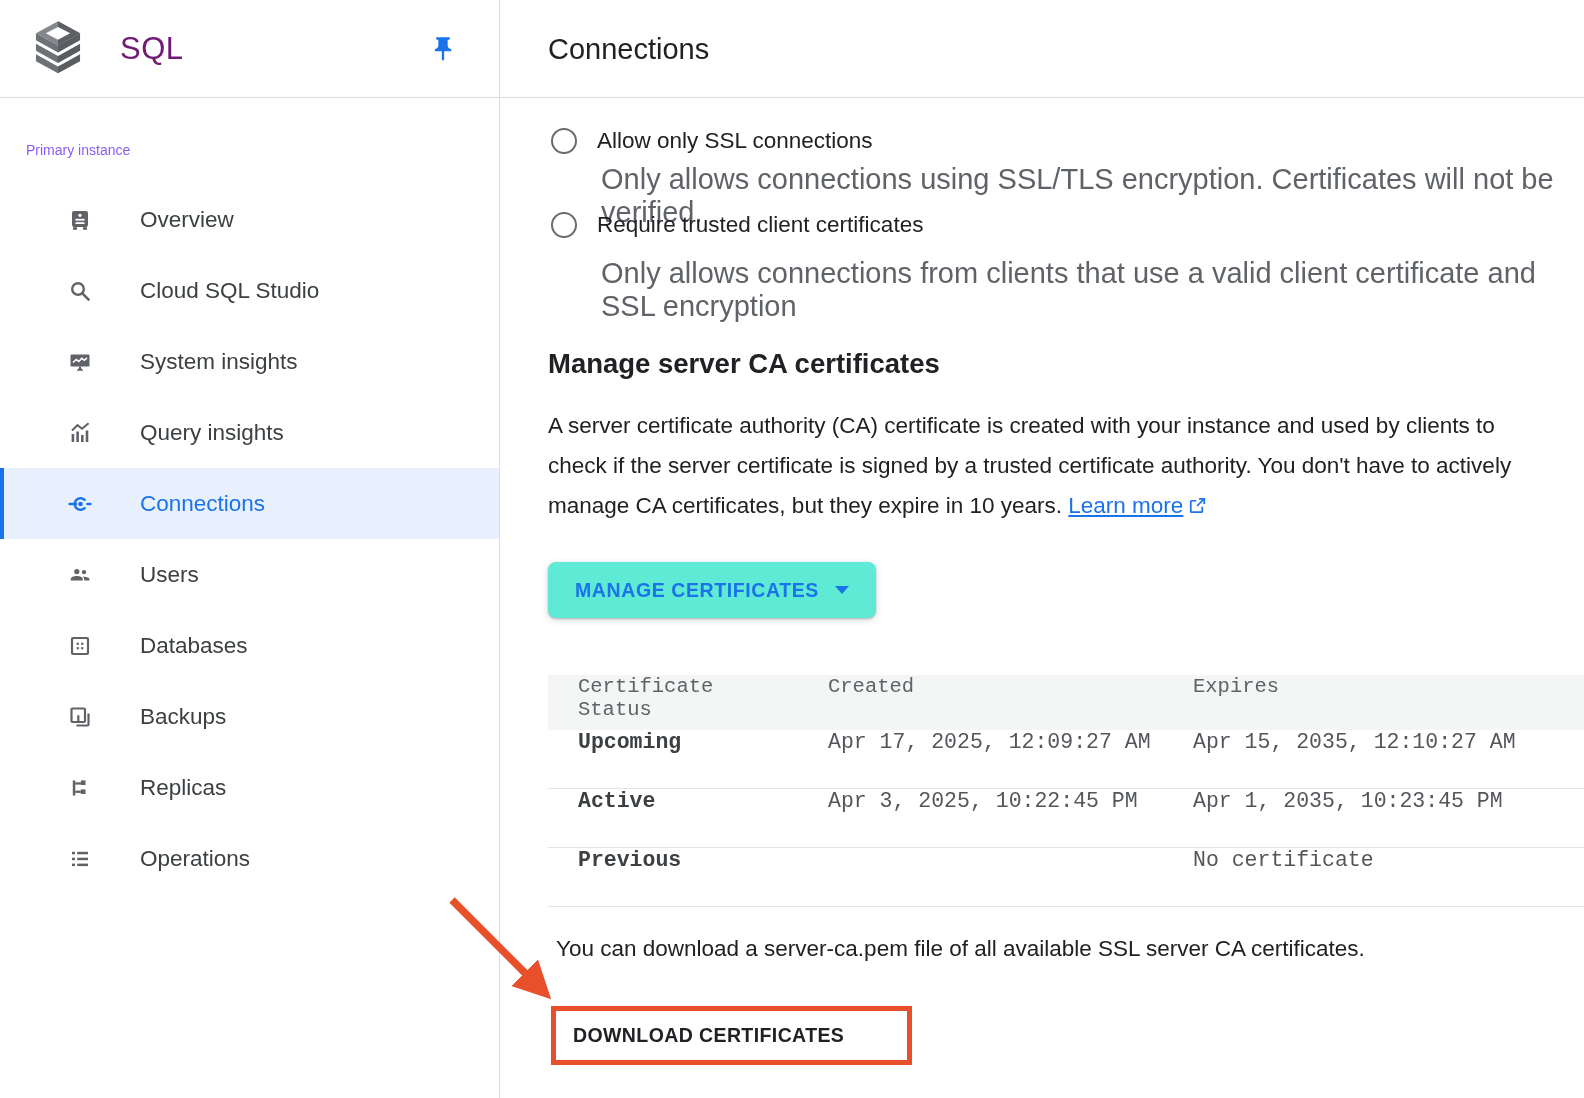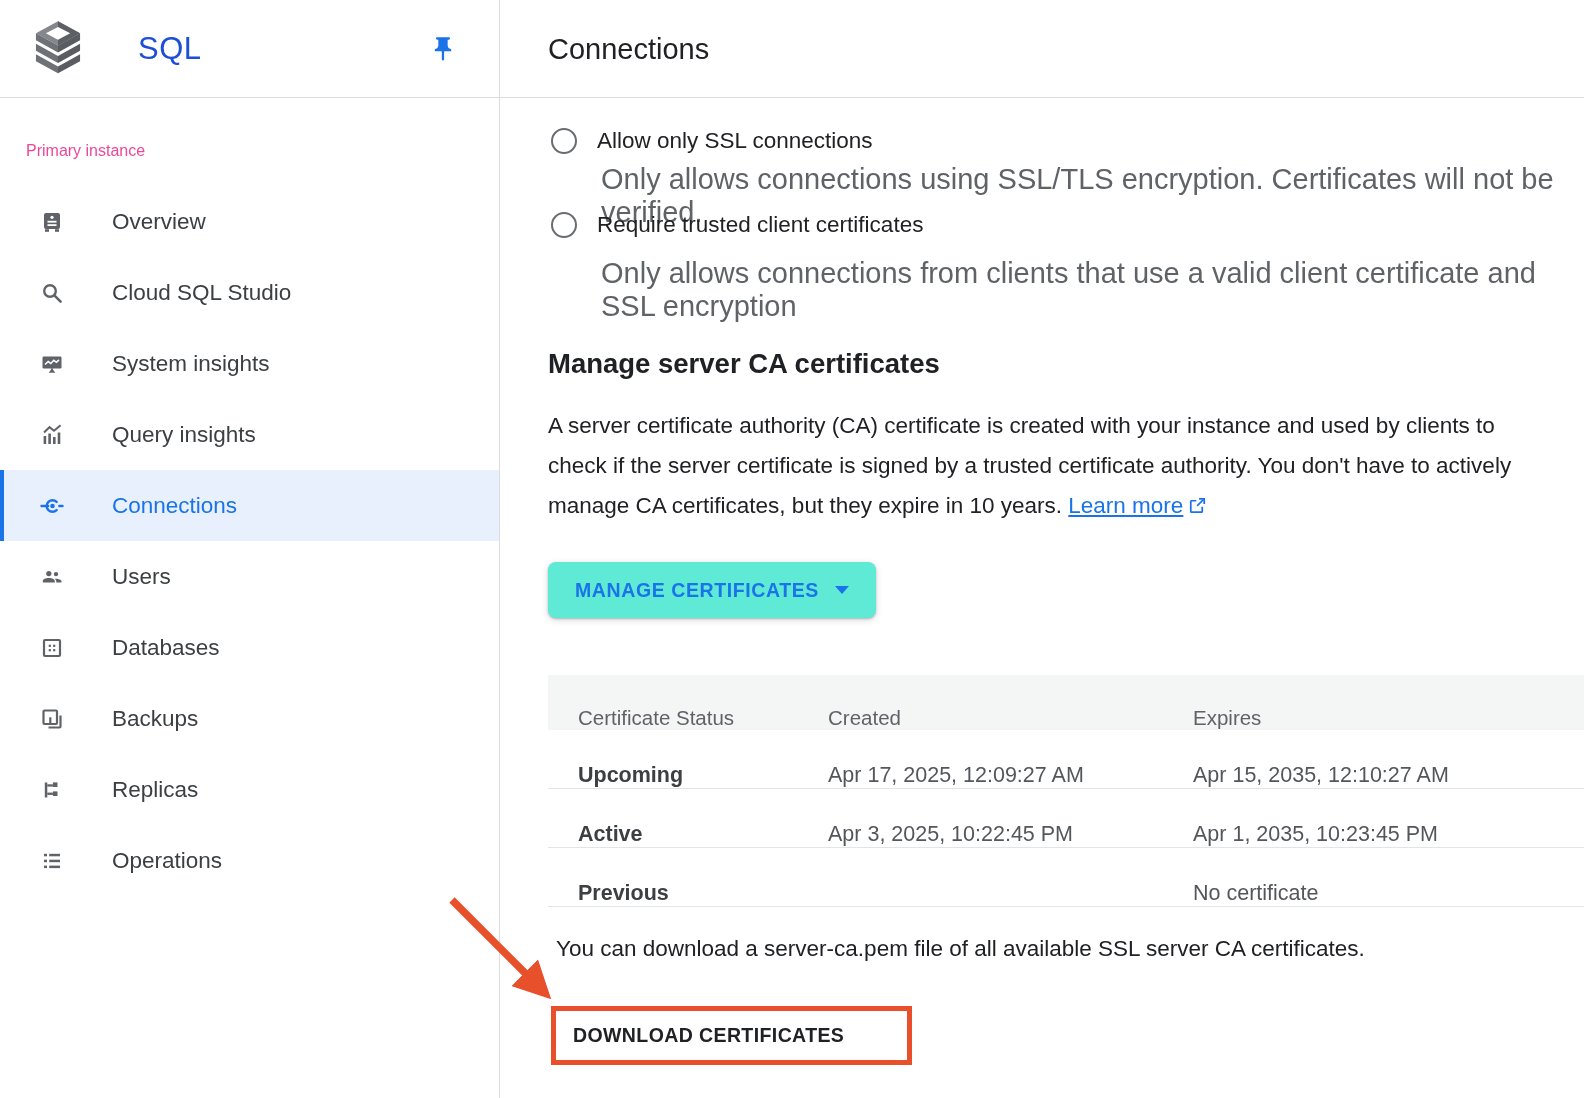--- a/index.html
+++ b/index.html
@@ -5,25 +5,25 @@
   * { margin:0; padding:0; box-sizing:border-box; }
   html,body { width:1584px; height:1098px; overflow:hidden; background:#fff;
               font-family:"Liberation Sans", sans-serif; color:#202124; }
 
   
   .sidebar { position:absolute; left:0; top:0; width:500px; height:1098px;
              border-right:1px solid #dadce0; background:#fff; }
   .sidebar-header { height:98px; border-bottom:1px solid #dadce0;
                     display:flex; align-items:center; }
   .logo { margin-left:32px; flex:0 0 auto; }
-  .product-title { margin-left:54px; font-size:31px; color:#1d4ed8; letter-spacing:.5px;text-align:right; }
+  .product-title { margin-left:36px; font-size:31px; color:#701a75; letter-spacing:.5px;text-align:right; }
   .pin { margin-left:auto; margin-right:42px; }
-  .section-label { margin:44px 0 0 26px; font-size:16px; color:#ec4899; }
+  .section-label { margin:44px 0 0 26px; font-size:14px; color:#8b5cf6; }
   .menu { margin-top:26px; }
-  .menu-item { height:71px; display:flex; align-items:center; padding-left:40px;
+  .menu-item { height:71px; display:flex; align-items:center; padding-left:68px;
                color:#3c4043; cursor:pointer; }
   .menu-item .mi-icon { width:24px; height:24px; color:#5f6368; flex:0 0 auto; display:block; }
   .menu-item .mi-label { margin-left:48px; font-size:22.5px; }
   .menu-item.selected { background:#e8f0fe; box-shadow:inset 4px 0 0 #1a73e8; }
   .menu-item.selected .mi-label { color:#1a73e8; }
   .menu-item.selected .mi-icon { color:#1a73e8; }
 
   
   .main { position:absolute; left:500px; top:0; right:0; height:1098px; background:#fff; }
   .main-header { height:98px; border-bottom:1px solid #dadce0; }
@@ -45,21 +45,21 @@
                 background:#5eead4; border:none; border-radius:8px; cursor:pointer;
                 box-shadow:0 1px 2px rgba(60,64,67,.30), 0 2px 6px 1px rgba(60,64,67,.15);
                 display:flex; align-items:center; gap:16px;
                 color:#1a73e8; font-size:19.5px; font-weight:bold; letter-spacing:.6px;
                 font-family:"Liberation Sans", sans-serif; }
   .caret-down { width:0; height:0; border-left:7px solid transparent;
                 border-right:7px solid transparent; border-top:8px solid #1a73e8; }
 
   
   .cert-table { position:absolute; left:48px; top:675px; right:0; }
-  .t-row { display:flex; align-items:flex-end; }
+  .t-row { display:flex; align-items:flex-start;font-family:Liberation Mono, monospace; }
   .t-head { height:55px; background:#f4f5f5; color:#5f6368; font-size:20.5px; }
   .t-body-row { height:59px; border-bottom:1px solid #e3e4e6; font-size:21.5px; }
   .c1 { width:250px; padding-left:30px; }
   .c2 { width:365px; padding-left:30px; }
   .c3 { flex:1; padding-left:30px; }
   .status-cell { font-weight:bold; color:#3c4043; }
   .date-cell { color:#53565a; }
 
   .download-text { position:absolute; left:56px; top:936px; font-size:22.5px; color:#202124; }
 

